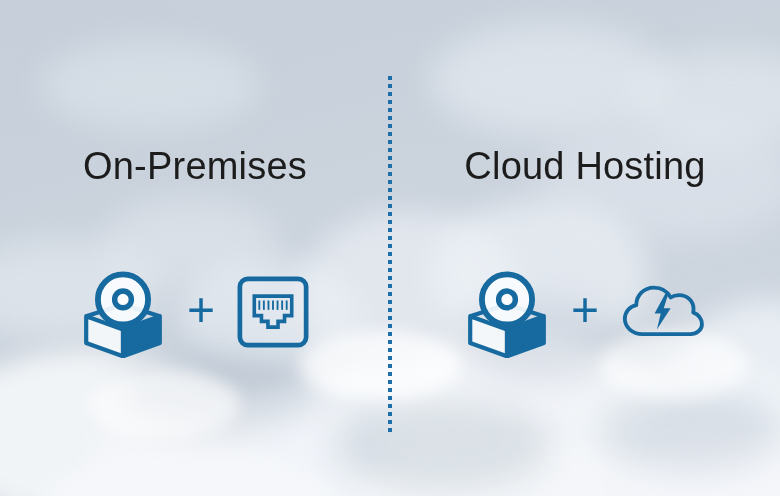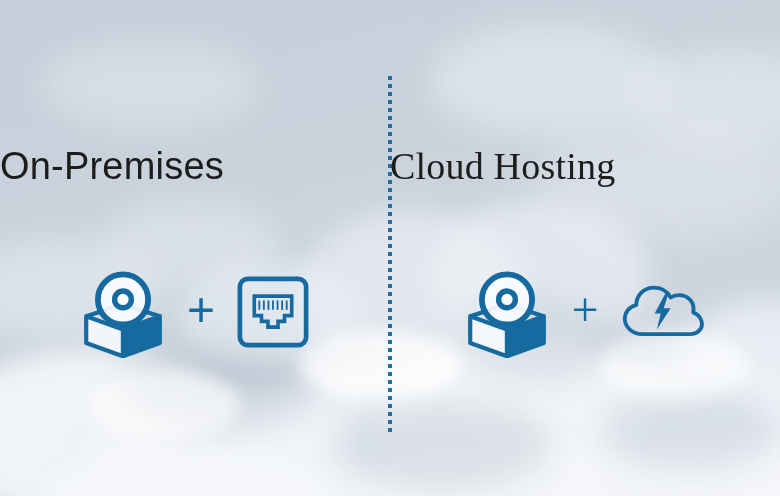--- a/index.html
+++ b/index.html
@@ -13,24 +13,24 @@
     background:linear-gradient(165deg,#c6cfda 0%,#cbd3dd 40%,#d0d7e0 100%);
   }
   .sky{position:absolute;inset:0;}
   .puff{position:absolute;display:block;border-radius:50%;}
   .divider{
     position:absolute;left:388px;top:76px;width:4px;height:358px;
     background:repeating-linear-gradient(to bottom,var(--divider-blue) 0px,var(--divider-blue) 4px,transparent 4px,transparent 8px);
   }
   .half{position:absolute;top:0;width:390px;height:496px;}
   .half.left{left:0;}
-  .half.right{left:390px;font-family:Liberation Serif, serif;}
+  .half.right{left:390px;}
   .title{
     position:absolute;top:143px;left:0;width:100%;margin:0;
-    font-size:38px;line-height:46px;font-weight:400;
+    text-align:center;font-size:38px;line-height:46px;font-weight:400;
     color:var(--title-text);letter-spacing:0.2px;
   }
   .icons{
     position:absolute;top:260px;left:0;width:100%;height:104px;
     display:flex;justify-content:center;align-items:center;gap:22px;
   }
   .plus{
     color:var(--icon-blue);font-size:48px;font-weight:400;line-height:1;
     margin-top:-4px;user-select:none;
   }

